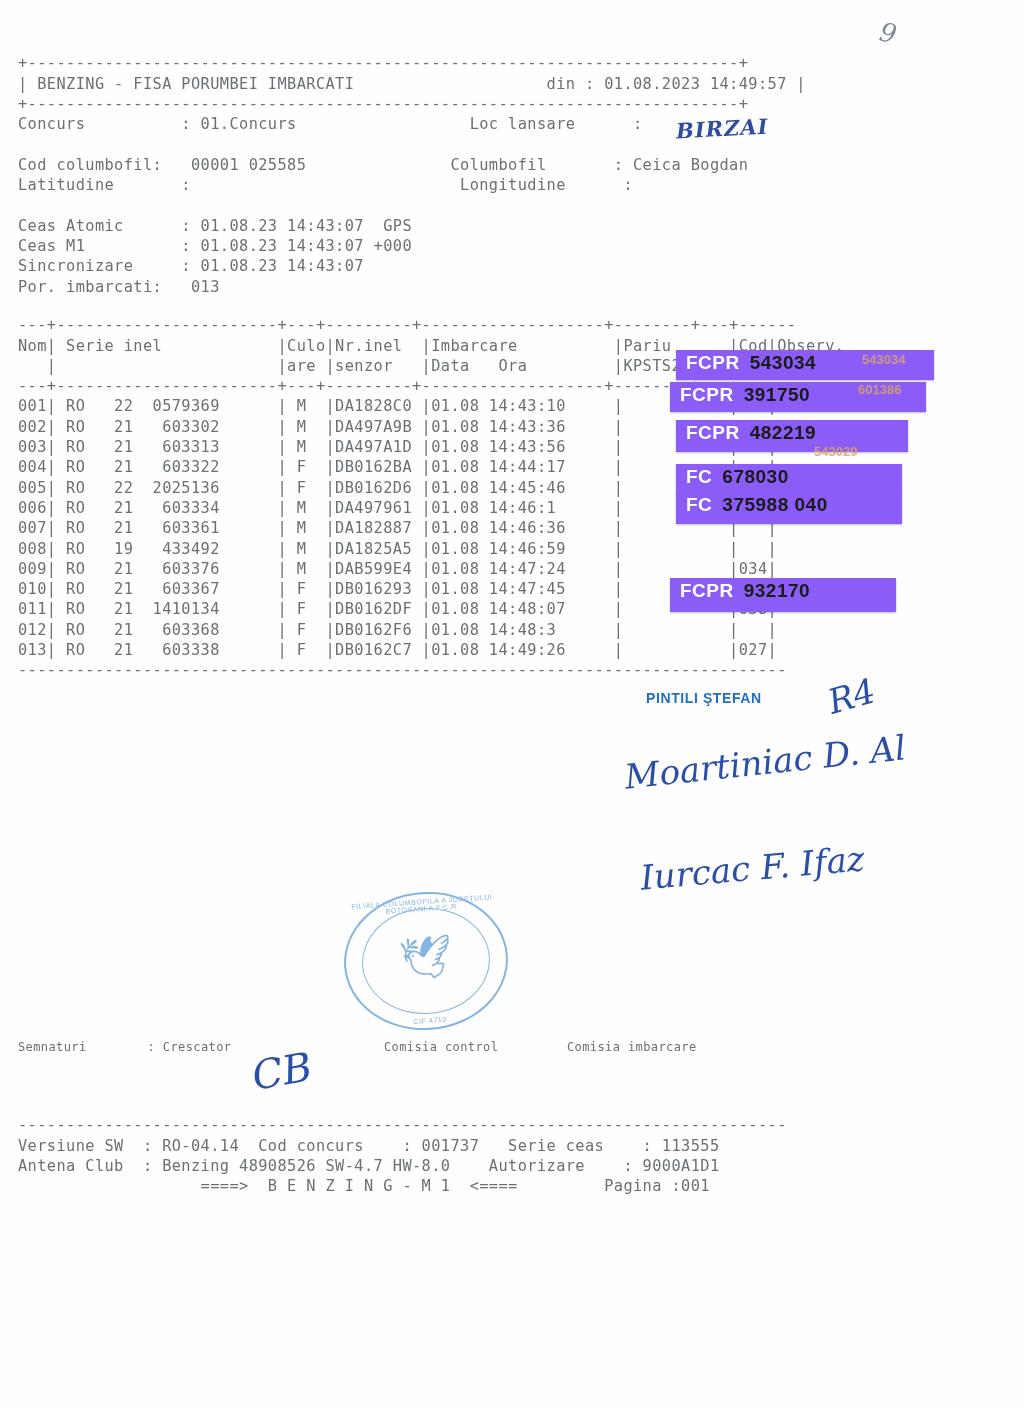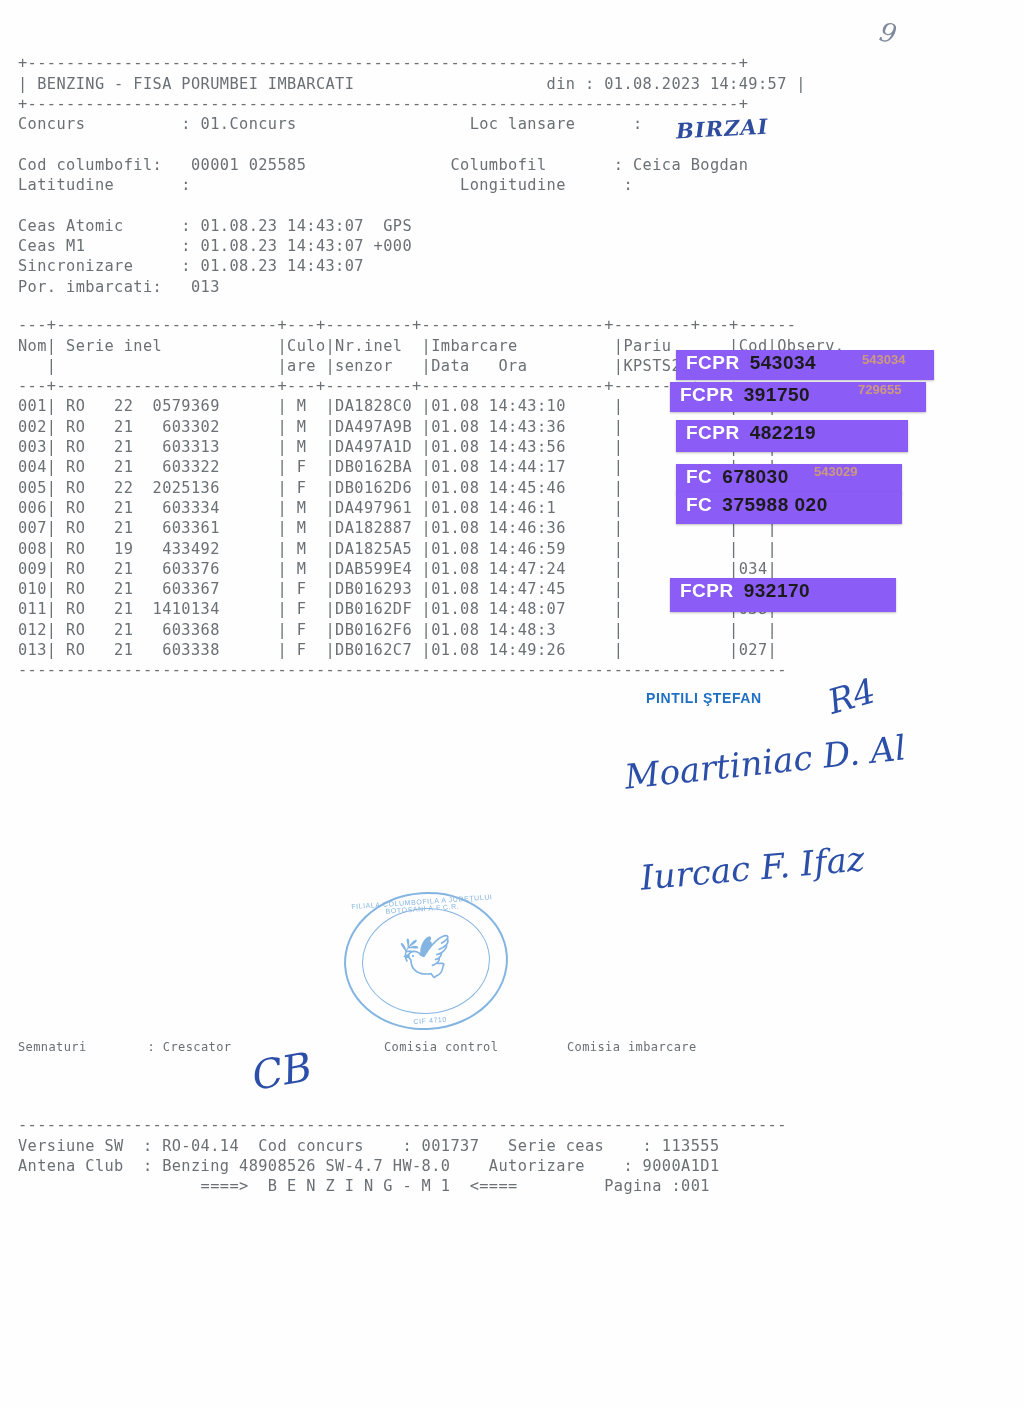--- a/index.html
+++ b/index.html
@@ -169,21 +169,21 @@
     opacity: .85;
   }
   #st1 { left: 676px; top: 350px; width: 238px; height: 26px; }
   #st2 { left: 670px; top: 382px; width: 236px; height: 26px; }
   #st3 { left: 676px; top: 420px; width: 212px; height: 28px; }
   #st4 { left: 676px; top: 464px; width: 206px; height: 26px; }
   #st5 { left: 676px; top: 492px; width: 206px; height: 28px; }
   #st6 { left: 670px; top: 578px; width: 206px; height: 30px; }
   #gh1 { left: 862px; top: 352px; }
   #gh2 { left: 858px; top: 382px; }
-  #gh3 { left: 814px; top: 464px; text-align: center; }
+  #gh3 { left: 814px; top: 444px; text-align: center; }
 </style>
 </head>
 <body>
 
 <div class="sheet">
 
   <pre class="doc" id="doc-header">+--------------------------------------------------------------------------+
 | BENZING - FISA PORUMBEI IMBARCATI                    din : 01.08.2023 14:49:57 |
 +--------------------------------------------------------------------------+
 Concurs          : 01.Concurs                  Loc lansare      :
@@ -250,24 +250,24 @@
   <div class="sticker" id="st3">
     <span class="brand">FCPR</span>
     <span class="num">482219</span>
   </div>
   <div class="sticker" id="st4">
     <span class="brand">FC</span>
     <span class="num">678030</span>
   </div>
   <div class="sticker" id="st5">
     <span class="brand">FC</span>
-    <span class="num">375988 020</span>
+    <span class="num">375988 040</span>
   </div>
   <div class="sticker" id="st6">
     <span class="brand">FCPR</span>
     <span class="num">932170</span>
   </div>
 
   <div class="ghost" id="gh1">543034</div>
-  <div class="ghost" id="gh2">729655</div>
+  <div class="ghost" id="gh2">601386</div>
   <div class="ghost" id="gh3">543029</div>
 
 </div>
 
 </body></html>

